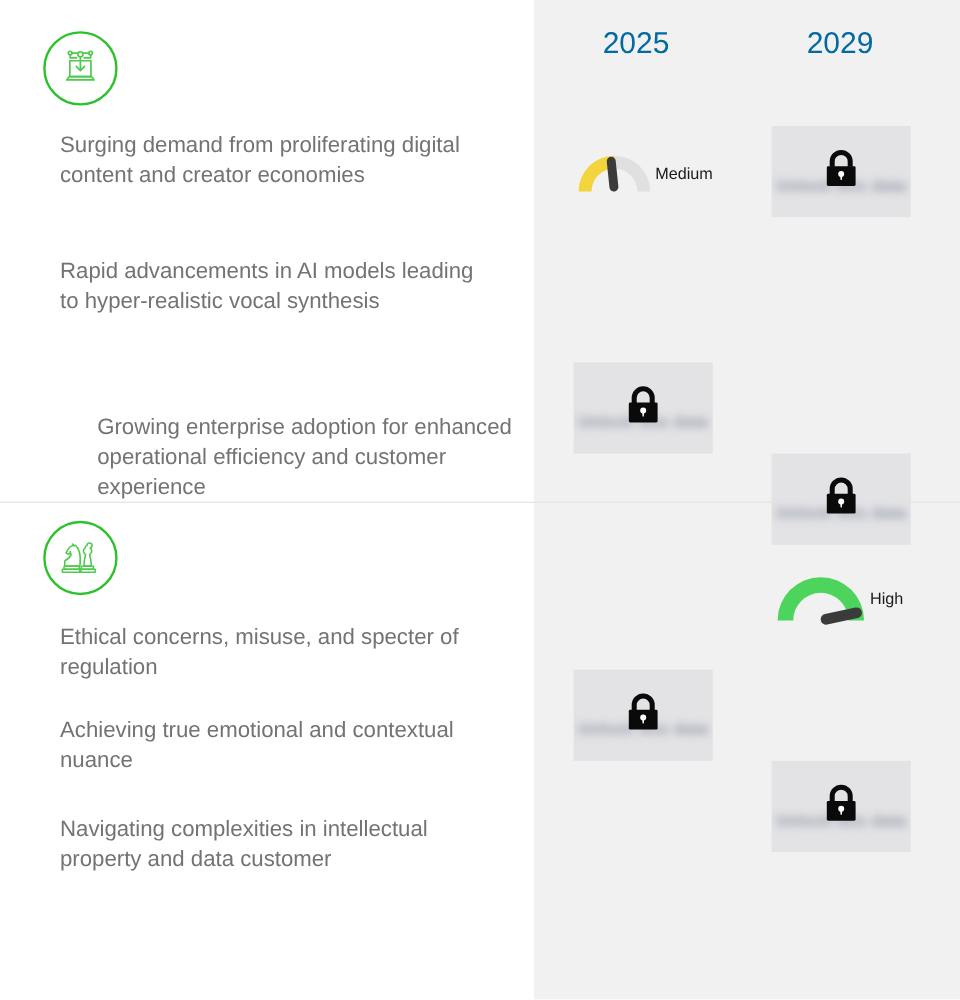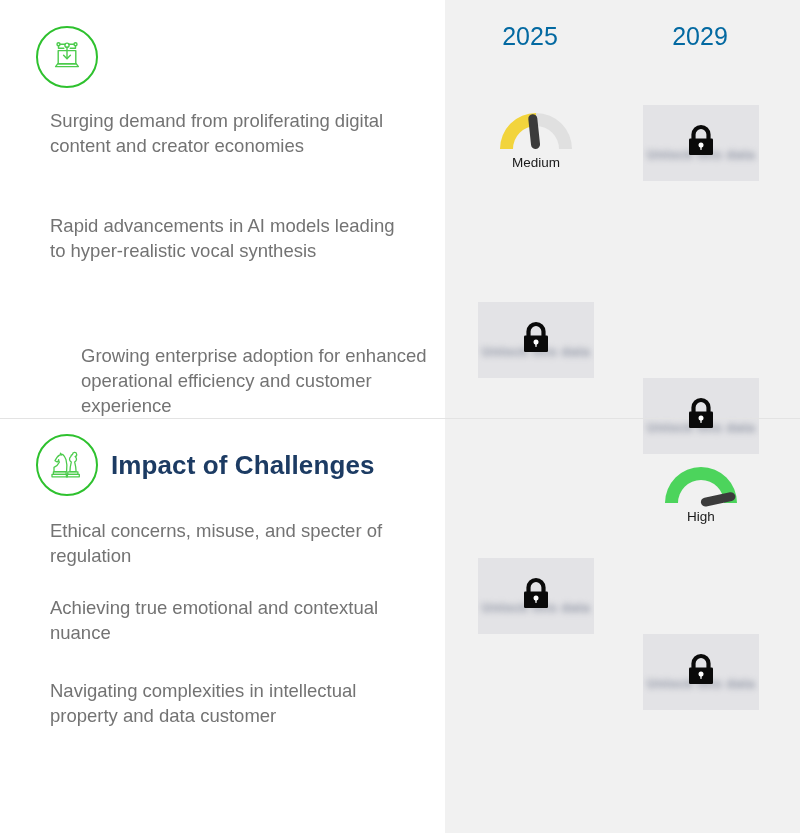--- a/index.html
+++ b/index.html
@@ -79,21 +79,21 @@
     text-align:center;
     font-size:13px;color:#8e94a3;font-weight:bold;
     filter:blur(3.4px);
     letter-spacing:.5px;
     user-select:none;
   }
   .locked .lock-ico{position:relative;z-index:2;}
 
   
   .gauge-cell{
-    display:flex;flex-direction:column;align-items:center;justify-content:flex-start;text-align:right;
+    display:flex;flex-direction:row;align-items:center;justify-content:flex-start;text-align:right;
   }
   .gauge-label{
     font-size:13.5px;color:#1a1a1a;margin-top:2px;
     font-family:"Liberation Sans", sans-serif;
   }
 </style>
 </head>
 <body>
 
 <div class="right-panel"></div>
@@ -202,21 +202,20 @@
         <path d="M18.8 24.8h10.1v2.6H18.8z"></path>
         <path d="M17.4 27.4h12.9v2.4H17.4z"></path>
         <path d="M13.8 7.4c-2.4 0-4.6 1.2-5.8 3l-2 3.3 2.1 1.3 1.6-1.5.6 1.7c-1 2.3-3 4-5.3 5.2v4.3h12.6c.6-4.3.4-8.6-.6-12.1-.6-2.2-1.7-3.9-3.2-5.2z"></path>
         <path d="M11.4 6.3l1.3 1.5"></path>
         <path d="M9.6 12.6h.1"></path>
         <path d="M4.4 24.8h12.7v2.6H4.4z"></path>
         <path d="M3 27.4h15.4v2.4H3z"></path>
       </g>
     </svg>
   </div>
-  <div class="sec-title">Impact of Challenges</div>
 </div>
 
 <div class="row-text" id="c-row-0">Ethical concerns, misuse, and specter of regulation</div>
 <div class="row-text" id="c-row-1">Achieving true emotional and contextual nuance</div>
 <div class="row-text" id="c-row-2">Navigating complexities in intellectual property and data customer</div>
 
 <div class="cell c2029 gauge-cell" style="top:459px;">
   <svg width="82" height="48" viewBox="0 0 82 48">
     <path d="M5 44 A36 36 0 0 1 77 44 L64 44 A23 23 0 0 0 18 44 Z" fill="#4cd45c"></path>
     <g transform="rotate(78 41 44)">

